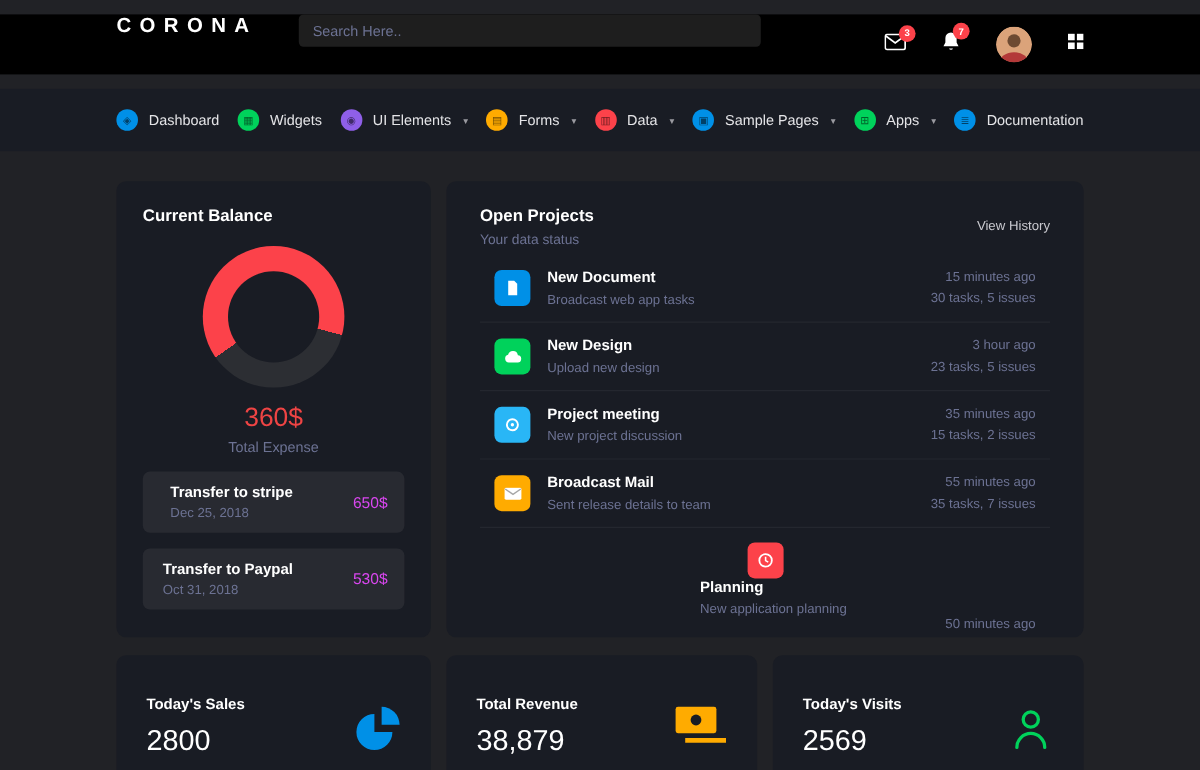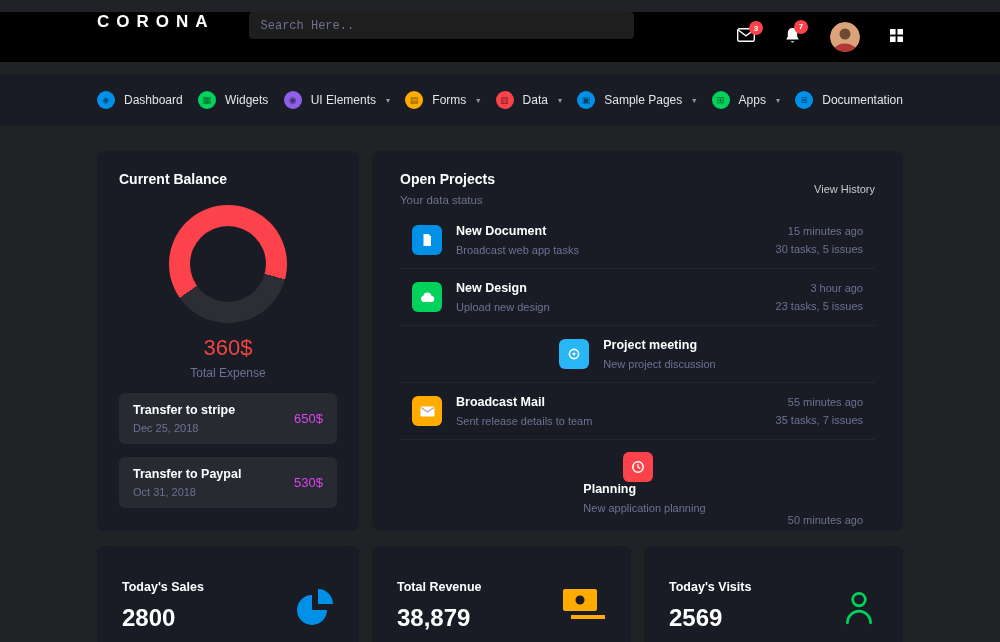--- a/index.html
+++ b/index.html
@@ -7,21 +7,21 @@
               font-family:"Liberation Sans", sans-serif; }
   .container { width:806px; margin:12px auto; display:flex; }
 
   
   .topbar { height:50px; background:#000; }
   .topbar .container { height:100%; }
   .logo { color:#fff; font-size:17px; font-weight:700; letter-spacing:7px; cursor:pointer; }
   .search-box { margin-left:34px; }
   .search-box input { width:385px; height:27px; background:#1e1e1e; border:none; border-radius:4px;
                       color:#fff; font-size:12px; padding:0 12px; outline:none;
-                      font-family:Liberation Mono, monospace; }
+                      font-family:Liberation Sans, sans-serif; }
   .search-box input::placeholder { color:#6c7293; }
   .topbar-right { margin-left:auto; display:flex; align-items:center; gap:30px; }
   .icon-btn { position:relative; cursor:pointer; display:flex; align-items:center; }
   .badge { position:absolute; top:-7px; right:-8px; width:14px; height:14px; border-radius:50%;
            background:#fc424a; color:#fff; font-size:8px; font-weight:700;
            display:flex; align-items:center; justify-content:center; }
   .avatar { width:30px; height:30px; border-radius:50%; overflow:hidden; cursor:pointer; }
 
   
   .menubar { height:52px; background:#191c24; }
@@ -43,21 +43,21 @@
 
   
   .balance-card { padding:20px 22px; }
   .donut-wrap { display:flex; justify-content:center; margin-top:18px; }
   .donut { width:118px; height:118px; border-radius:50%; position:relative;
            background:conic-gradient(#fc424a 0 65%, #2c2e33 65% 100%); }
   .donut-hole { position:absolute; inset:21px; border-radius:50%; background:#191c24; }
   .balance-amount { text-align:center; color:#ef4444; font-size:22px; font-weight:500; margin-top:12px; }
   .balance-sub { text-align:center; color:#6c7293; font-size:12px; margin-top:5px; }
   .transfer { background:#282a31; border-radius:6px; padding:10px 14px; display:flex;
-              justify-content:space-between; align-items:center; margin-top:13px; }
+              justify-content:flex-end; align-items:center; margin-top:13px;gap:40px; }
   .transfer:first-of-type { margin-top:20px; }
   .transfer-title { color:#fff; font-size:12.5px; font-weight:600; }
   .transfer-date { color:#6c7293; font-size:11px; margin-top:5px; }
   .transfer-amount { color:#d946ef; font-size:13px; font-weight:400;margin-left:10px; }
 
   
   .projects-card { padding:20px 28px; }
   .projects-header { display:flex; align-items:center; }
   .projects-sub { color:#6c7293; font-size:11.5px; margin-top:7px; }
   .view-history { margin-left:auto; color:#c9c9cf; font-size:11px; cursor:pointer; align-self:center; }
@@ -72,21 +72,21 @@
   .project-sub { color:#6c7293; font-size:11px; margin-top:6px; }
   .project-right { margin-left:auto; text-align:right; }
   .project-time { color:#6c7293; font-size:11px; }
   .project-meta { color:#6c7293; font-size:11px; margin-top:6px; }
 
   
   .row-stats { display:grid; grid-template-columns:262px 1fr 1fr; gap:13px; margin-top:15px; }
   .stat-card { height:180px; padding:34px 25px; display:flex; align-items:flex-start;
                justify-content:space-between; }
   .stat-label { color:#fff; font-size:12.5px; font-weight:700; }
-  .stat-value { color:#fff; font-size:24px; margin-top:10px;font-weight:bold; }
+  .stat-value { color:#fff; font-size:24px; margin-top:10px; }
   .stat-icon { margin-top:8px; display:flex; align-items:center; }
 </style>
 </head>
 <body>
 
 <header class="topbar">
   <div class="container">
     <div class="logo">CORONA</div>
     <div class="search-box">
       <input type="text" placeholder="Search Here.." style="">
@@ -266,20 +266,24 @@
             <div class="project-icon" style="background-color: rgb(41, 182, 246);">
               <svg width="14" height="14" viewBox="0 0 14 14">
                   <circle cx="7" cy="7" r="4.6" fill="none" stroke="#fff" stroke-width="1.6"></circle>
                   <circle cx="7" cy="7" r="1.4" fill="#fff"></circle>
                 </svg>
             </div>
             <div class="project-text">
               <div class="project-title">Project meeting</div>
               <div class="project-sub">New project discussion</div>
             </div>
+            <div class="project-right">
+              <div class="project-time">35 minutes ago</div>
+              <div class="project-meta">15 tasks, 2 issues</div>
+            </div>
           </div>
 
           <div class="project-row">
             <div class="project-icon" style="background-color: rgb(255, 171, 0);">
               <svg width="15" height="11" viewBox="0 0 15 11">
                   <rect x="0.5" y="0.5" width="14" height="10" rx="1.2" fill="#fff"></rect>
                   <path d="M1 1.5l6.5 4.5L14 1.5" stroke="rgba(0,0,0,0.35)" stroke-width="1.2" fill="none"></path>
                 </svg>
             </div>
             <div class="project-text">

